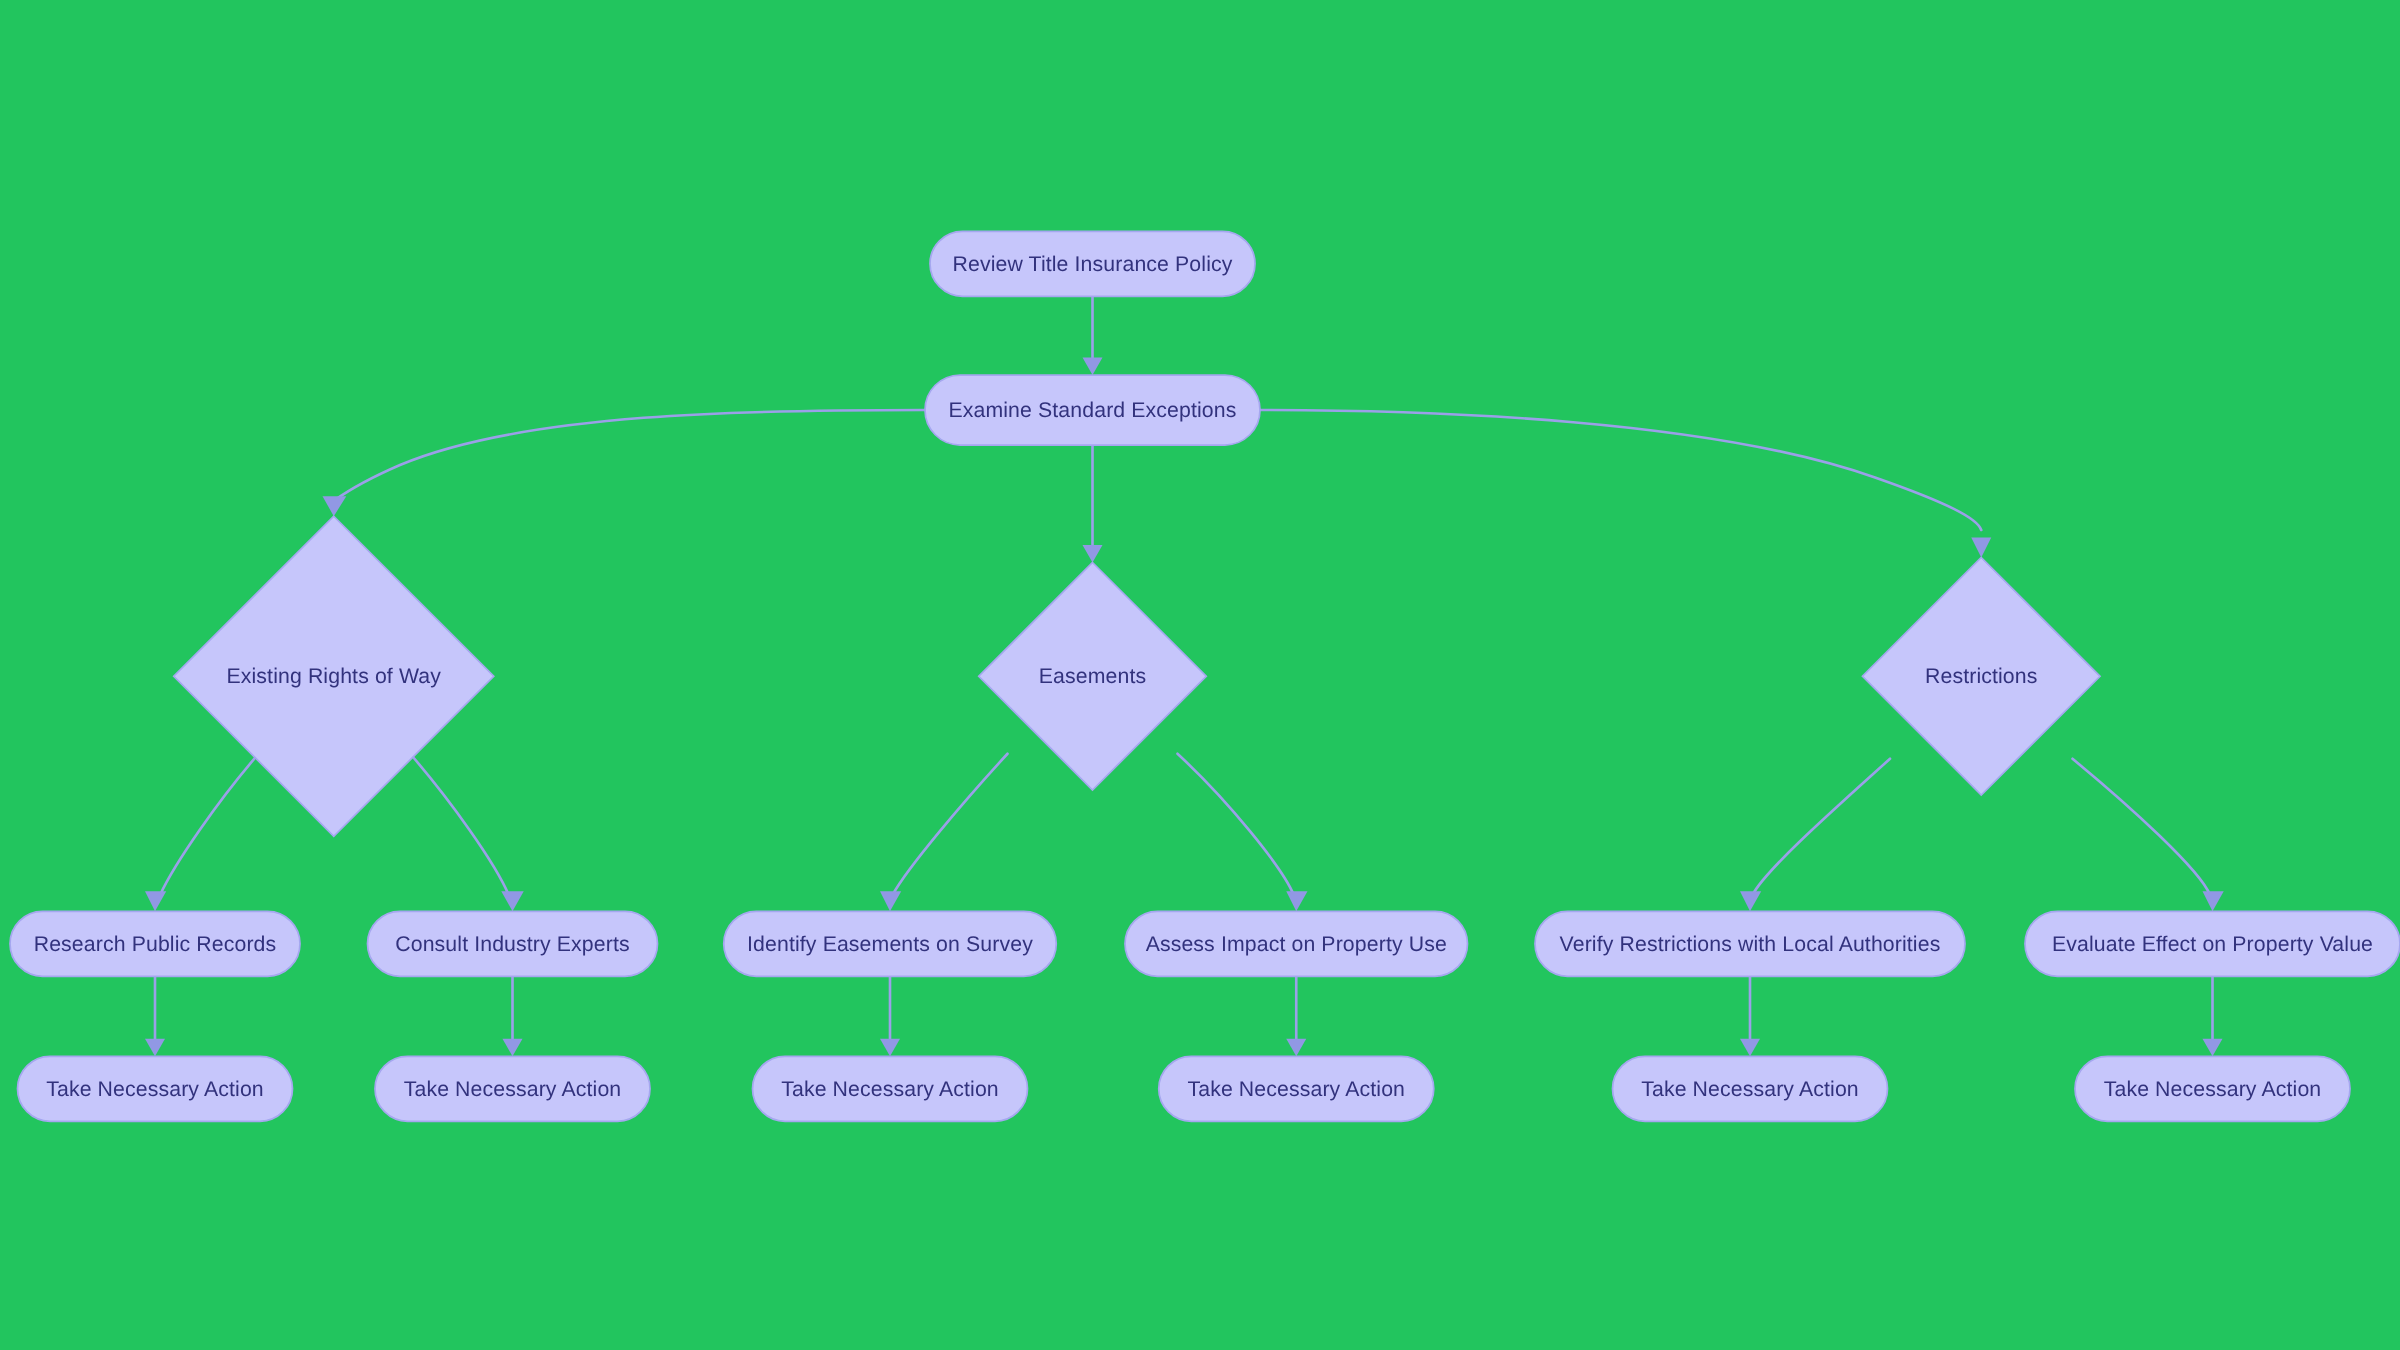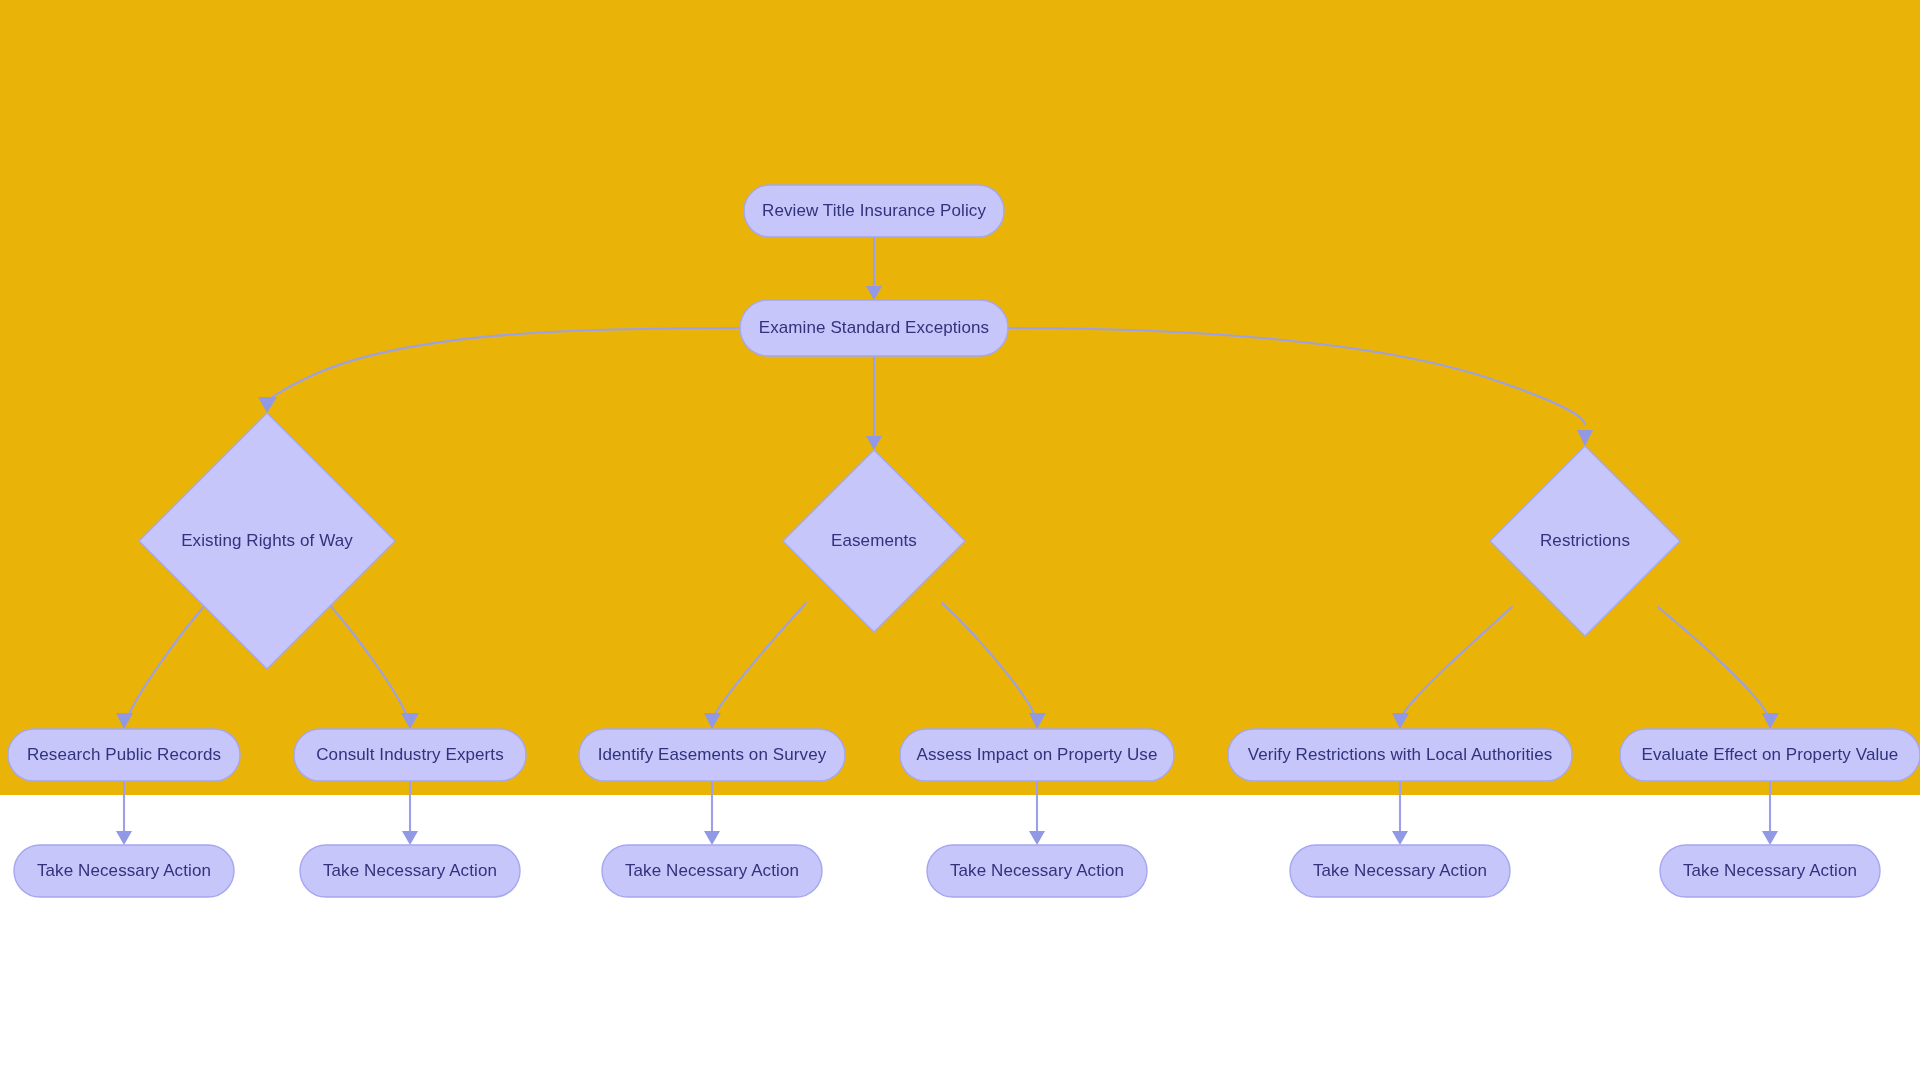--- a/index.html
+++ b/index.html
@@ -7,22 +7,22 @@
     padding: 0;
     background: #ffffff;
     width: 1920px;
     height: 1080px;
     overflow: hidden;
     font-family: "Liberation Sans", sans-serif;
   }
   #flowchart-root {
     position: relative;
     width: 1920px;
-    height: 795px;
-    background: #eab308;
+    height: 1080px;
+    background: #22c55e;
   }
   svg#diagram {
     display: block;
     width: 1920px;
     height: 1080px;
   }
   .node-shape {
     fill: #c6c6fb;
     stroke: #a5a7ef;
     stroke-width: 1.4;

